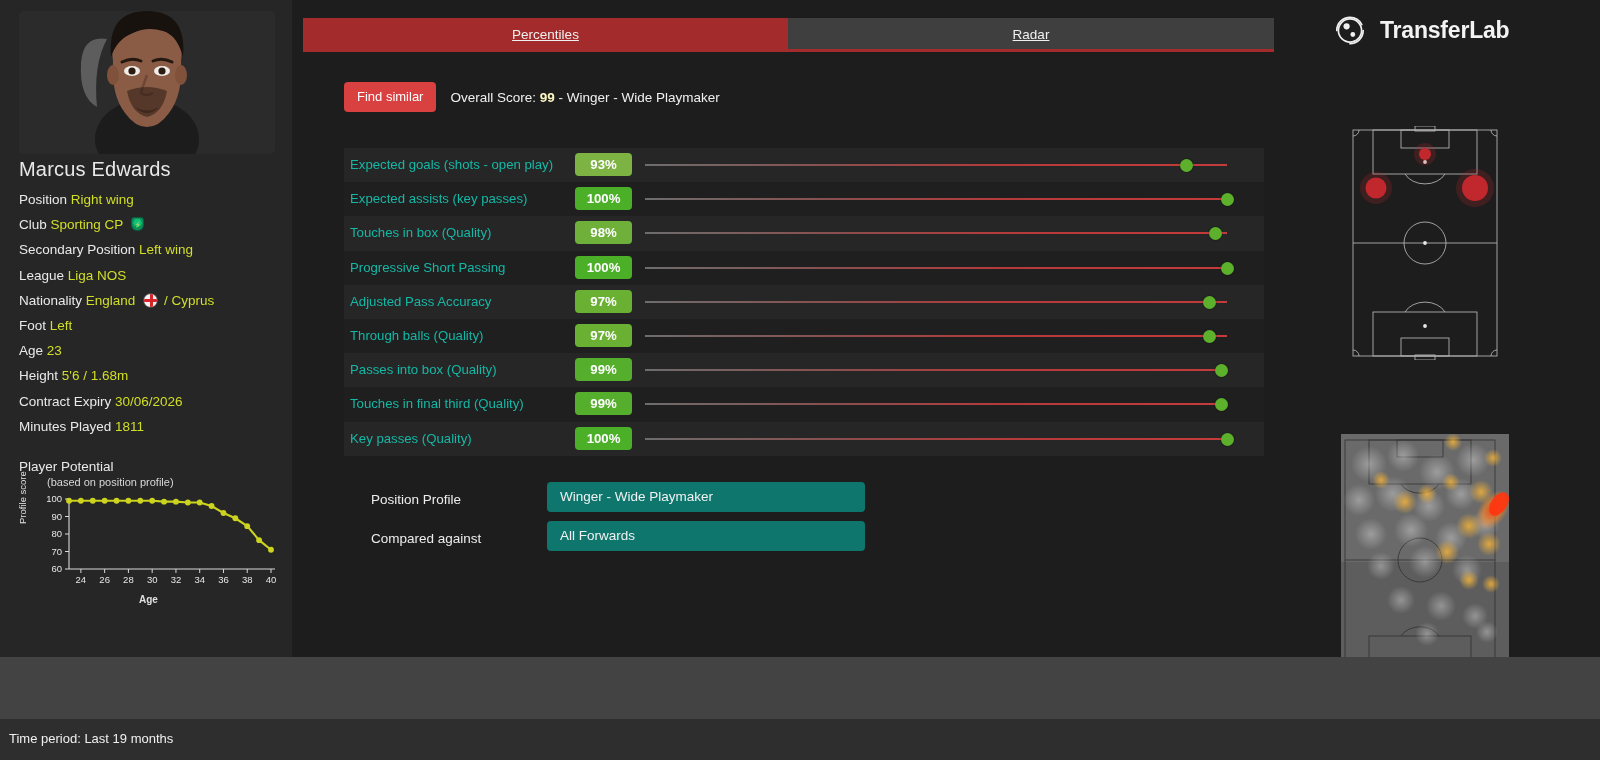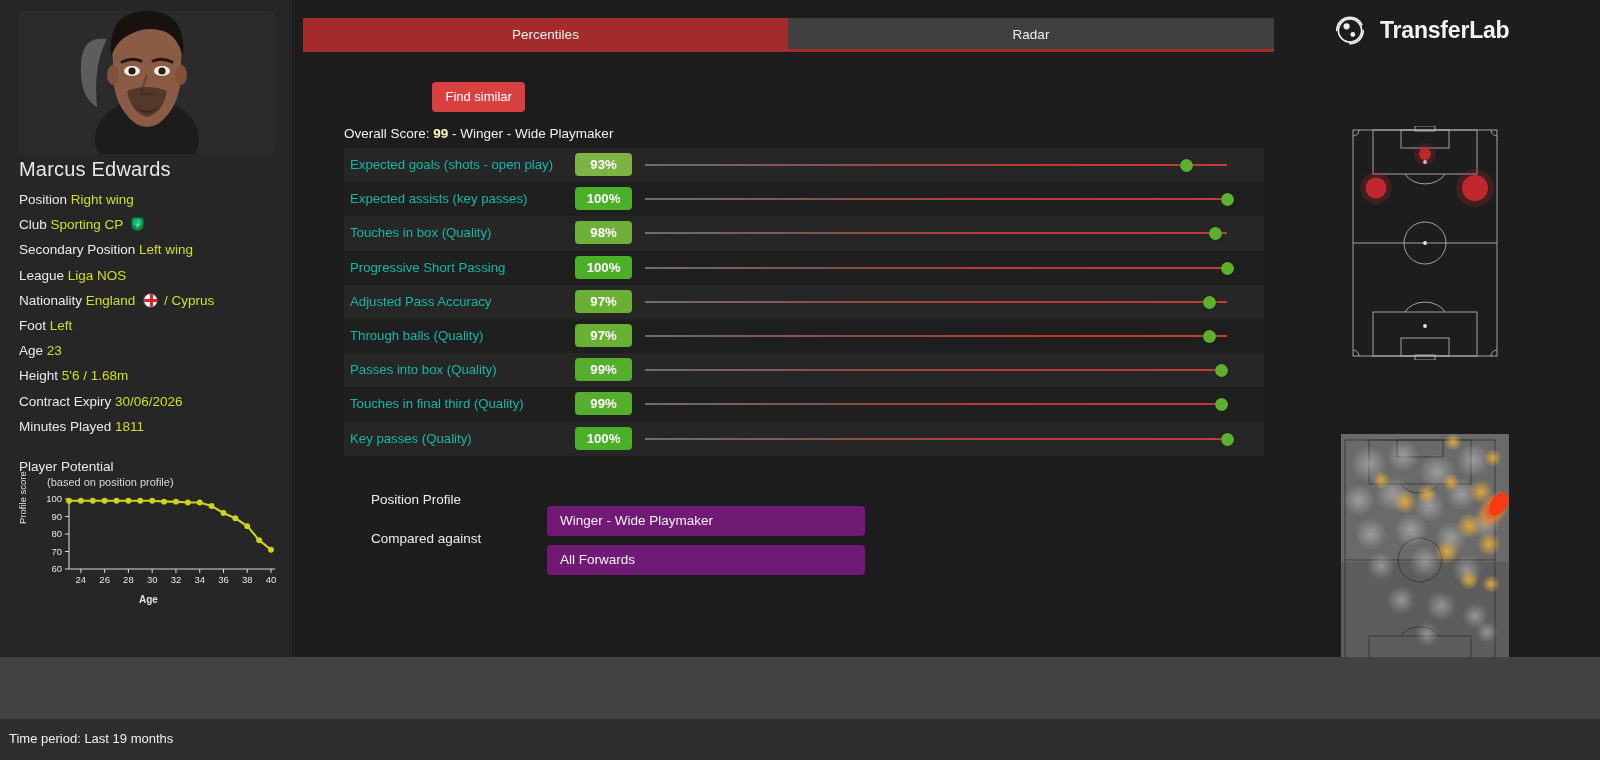--- a/index.html
+++ b/index.html
@@ -60,29 +60,29 @@
   }
   .xlab { position:absolute; left:120px; top:104px; font-size:10px; color:#e0e0e0; font-weight:bold;}
 
   
   .tabbar {
     position:absolute; left:303px; top:18px; width:971px; height:34px;
     background:#3f3f3f; border-bottom:3px solid #a32b2b;
   }
   .tab {
     position:absolute; top:0; height:34px; line-height:34px; text-align:center;
-    font-size:13.5px; color:#f0f0f0; cursor:pointer;
+    font-size:13.5px; color:#f0f0f0; cursor:pointer;text-decoration:underline;
   }
   .tab.active { background:#a32b2b; }
   .tab-percentiles { left:0; width:485px; }
   .tab-radar { left:485px; width:486px; }
 
   
   .center { position:absolute; left:303px; top:60px; width:971px; }
-  .findrow { position:absolute; left:41px; top:22px; display:flex; align-items:center; gap:14px;flex-direction:column;}
+  .findrow { position:absolute; left:41px; top:22px; display:flex; align-items:center; gap:14px;}
   .find-btn {
     background:#d94141; color:#fff; font-size:13px; border:none; border-radius:4px;
     padding:7px 13px 8px; cursor:pointer;
   }
   .overall { font-size:13.5px; color:#f0f0f0; }
   .overall b { color:#fef9c3; font-weight:bold; }
 
   .thead {
     position:absolute; left:41px; top:62px; width:920px; height:24px;
     border-bottom:1px solid #555;
@@ -118,22 +118,22 @@
     position:absolute; top:11px; width:13px; height:13px; border-radius:50%;
     background:#5cb02c; box-shadow:0 0 2px rgba(0,0,0,.5);
   }
 
   
   .selects{ position:absolute; left:41px; top:422px; width:830px; }
   .sel-row{ position:relative; height:39px; }
   .sel-label{ position:absolute; left:27px; top:10px; font-size:13.5px; color:#ededed;}
   .sel-box{
     position:absolute; left:203px; top:0; width:318px; height:30px;
-    background:#701a75; border-radius:4px; color:#f1f1f1; font-size:13.5px;
-    line-height:30px; padding-left:13px; cursor:pointer; border:none;margin-top:24px;
+    background:#0f766e; border-radius:4px; color:#f1f1f1; font-size:13.5px;
+    line-height:30px; padding-left:13px; cursor:pointer; border:none;
   }
 
   
   .right-panel{ position:absolute; left:1285px; top:0; width:315px; height:657px; background:#1d1d1d;}
   .logo{ position:absolute; left:1331px; top:11px; display:flex; align-items:center; gap:11px;}
   .logo-mark{ position:relative; width:38px; height:38px; }
   .logo-text{ font-size:23px; color:#f3f3f3; font-weight:bold; letter-spacing:-.2px; }
   .pitch-box{ position:absolute; left:1349px; top:126px; width:152px; height:234px; }
   .heat-box{ position:absolute; left:1341px; top:434px; width:168px; height:250px; overflow:hidden;}
 

